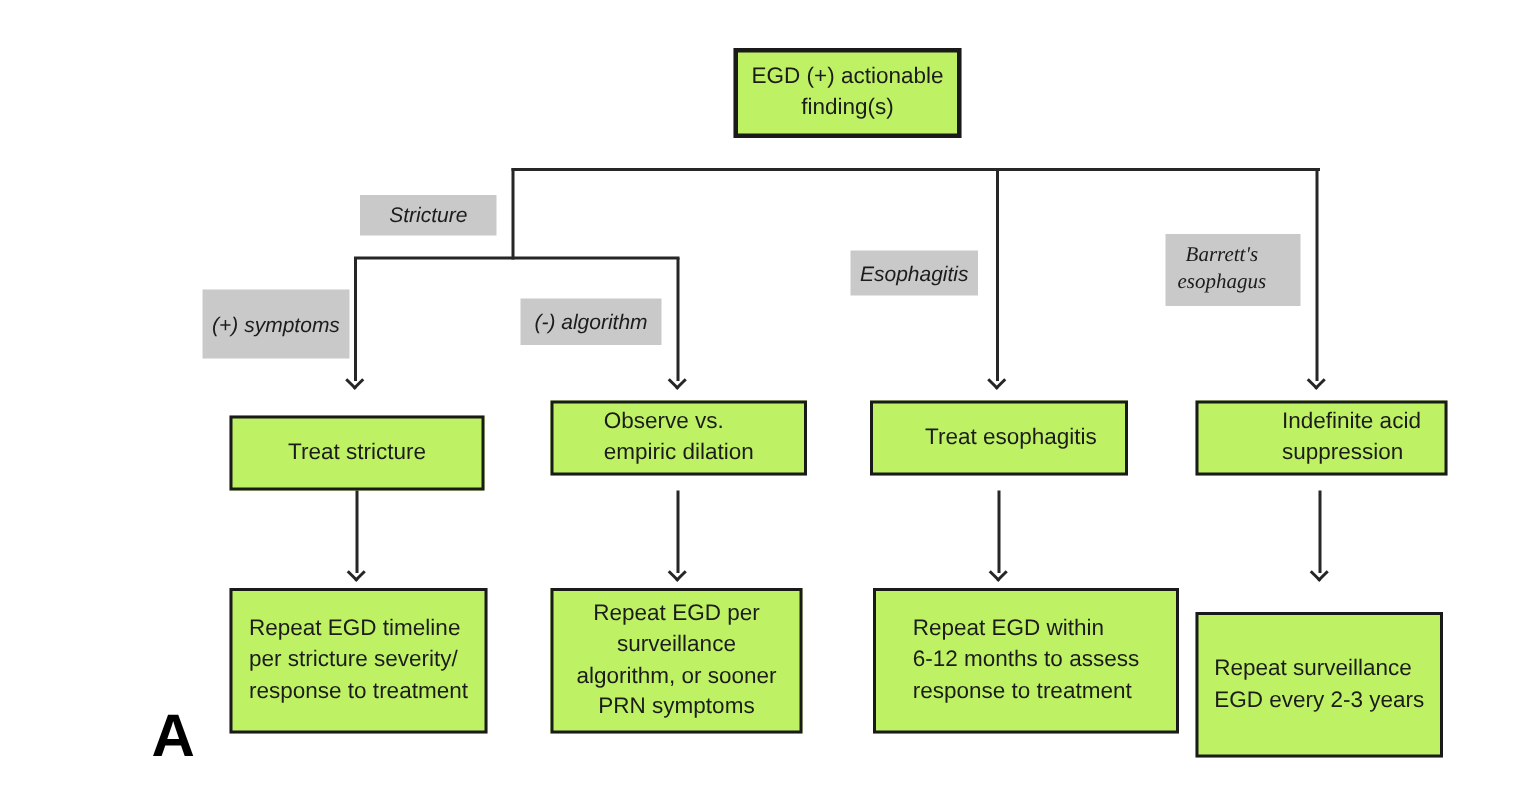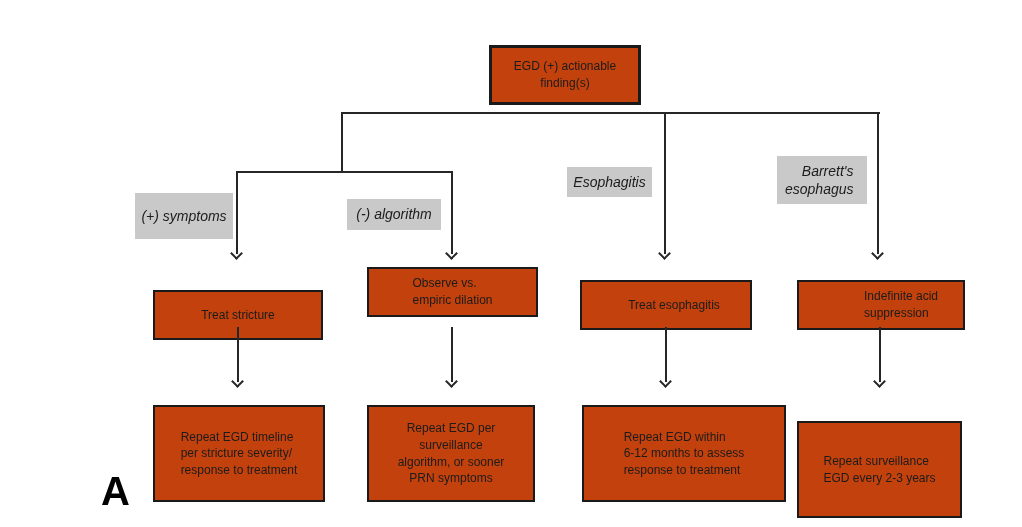--- a/index.html
+++ b/index.html
@@ -8,34 +8,34 @@
     --label-bg:#c9c9c9;
     --text:#1c1c1c;
   }
   html,body{margin:0;padding:0;background:#fff;}
   .stage{
     position:relative;width:1022px;height:527px;background:#ffffff;
     font-family:"Liberation Sans","DejaVu Sans",sans-serif;
     color:var(--text);overflow:hidden;
   }
   .box{
-    position:absolute;box-sizing:border-box;background:#c2410c;
+    position:absolute;box-sizing:border-box;background:#bef264;
     border:2px solid var(--border);
     display:flex;align-items:center;justify-content:center;
-    font-size:12px;line-height:1.38;white-space:pre-line;text-align:center;margin-top:13px;
+    font-size:15px;line-height:1.38;white-space:pre-line;text-align:center;
   }
   .box.root{border-width:3px;}
   .box.ta-left{text-align:left;}
   .label{
     position:absolute;box-sizing:border-box;background:var(--label-bg);
     display:flex;align-items:center;justify-content:center;
     font-style:italic;font-size:14px;line-height:1.3;white-space:pre-line;
     text-align:center;
   }
-  .label.ta-left{justify-content:flex-start;text-align:right;padding-left:8px;}
+  .label.ta-left{justify-content:flex-start;text-align:center;padding-left:8px;font-family:Liberation Serif, serif;}
   .line{position:absolute;background:var(--line);}
   .arrow{position:absolute;width:12px;}
   .arrow .shaft{
     display:block;position:absolute;left:5px;top:0;width:2px;
     height:calc(100% - 6px);background:var(--line);
   }
   .arrow .head{
     display:block;position:absolute;left:1px;bottom:2px;width:7px;height:7px;
     border-right:2px solid var(--line);border-bottom:2px solid var(--line);
     transform:rotate(45deg);
@@ -50,20 +50,21 @@
 
 <div class="stage">
 
   <div class="box root" style="left:489px;top:32px;width:152px;height:60px;">EGD (+) actionable
 finding(s)</div>
 
   <div class="line" style="left:341px;top:112px;width:539px;height:2px;"></div>
   <div class="line" style="left:341px;top:112px;width:2px;height:61px;"></div>
   <div class="line" style="left:236px;top:171px;width:217px;height:2px;"></div>
 
+  <div class="label" style="left:240px;top:130px;width:91px;height:27px;">Stricture</div>
   <div class="label" style="left:135px;top:193px;width:98px;height:46px;">(+) symptoms</div>
   <div class="label" style="left:347px;top:199px;width:94px;height:31px;">(-) algorithm</div>
   <div class="label" style="left:567px;top:167px;width:85px;height:30px;">Esophagitis</div>
   <div class="label ta-left" style="left:777px;top:156px;width:90px;height:48px;">Barrett's
 esophagus</div>
 
   <div class="arrow" style="left:231px;top:172px;height:88px;">
       <i class="shaft"></i>
       <i class="head"></i>
     </div>
@@ -74,21 +75,21 @@
   <div class="arrow" style="left:659px;top:114px;height:146px;">
       <i class="shaft"></i>
       <i class="head"></i>
     </div>
   <div class="arrow" style="left:872px;top:114px;height:146px;">
       <i class="shaft"></i>
       <i class="head"></i>
     </div>
 
   <div class="box" style="left:153px;top:277px;width:170px;height:50px;">Treat stricture</div>
-  <div class="box ta-left" style="left:367px;top:254px;width:171px;height:50px;">Observe vs.
+  <div class="box ta-left" style="left:367px;top:267px;width:171px;height:50px;">Observe vs.
 empiric dilation</div>
   <div class="box" style="left:580px;top:267px;width:172px;height:50px;padding-left:16px;">Treat esophagitis</div>
   <div class="box ta-left" style="left:797px;top:267px;width:168px;height:50px;padding-left:40px;">Indefinite acid
 suppression</div>
 
   <div class="arrow" style="left:232px;top:327px;height:61px;">
       <i class="shaft"></i>
       <i class="head"></i>
     </div>
   <div class="arrow" style="left:446px;top:327px;height:61px;">

